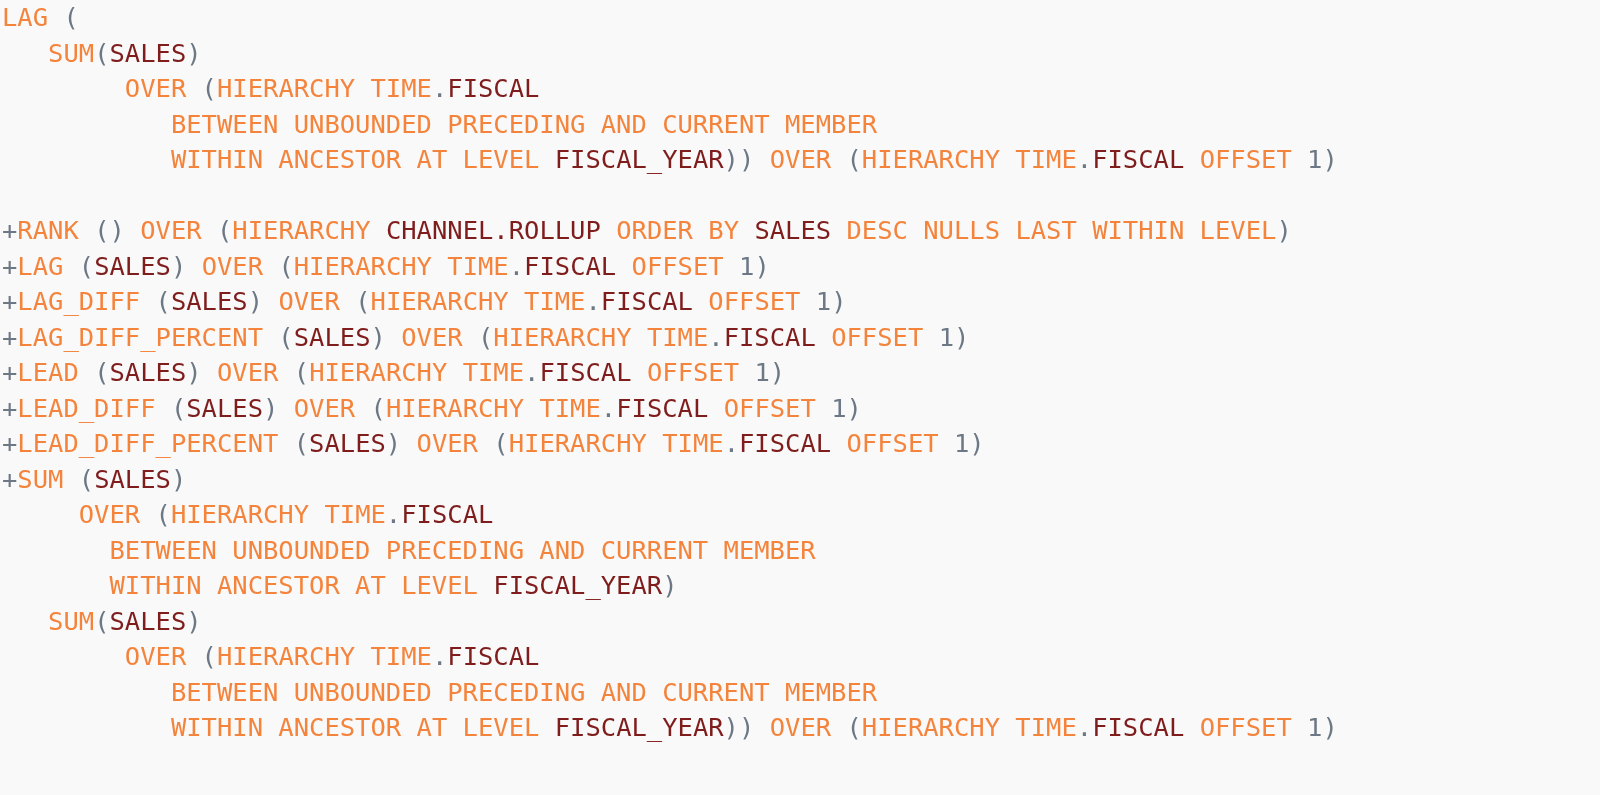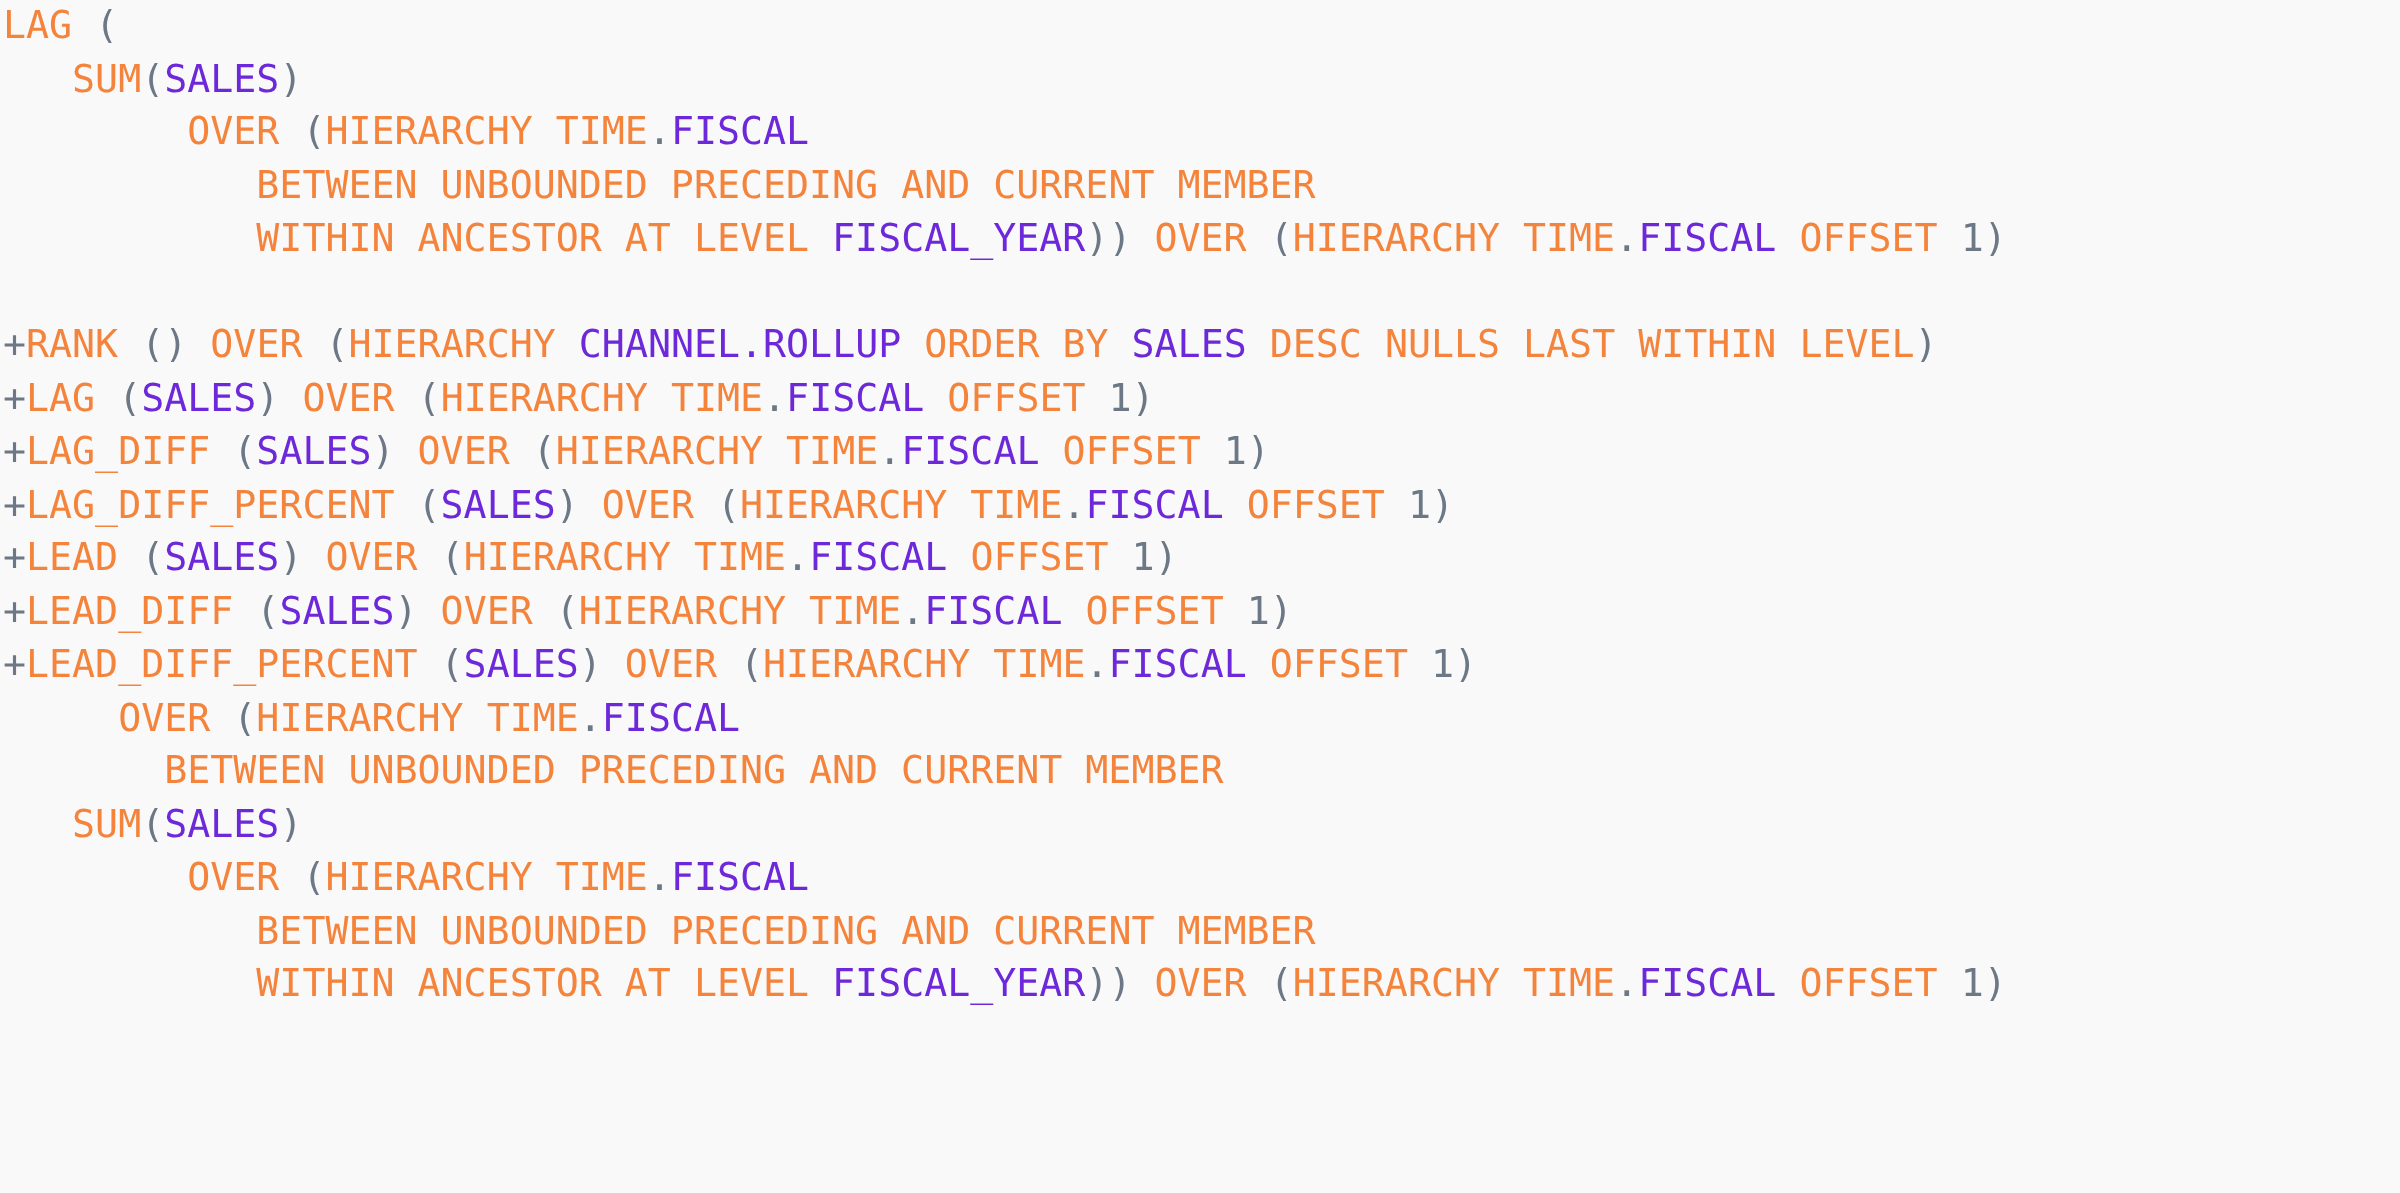--- a/index.html
+++ b/index.html
@@ -31,21 +31,21 @@
     height: 35.5px;
     white-space: pre;
     letter-spacing: 0px;
     margin: 0;
     padding: 0 0 0 2px;
   }
   .code-line:first-child {
     padding-top: 0;
   }
   .tok-kw   { color: #f4843c; }
-  .tok-id   { color: #6d28d9; }
+  .tok-id   { color: #7f1d1d; }
   .tok-pun  { color: #6c7885; }
   .tok-num  { color: #6c7885; }
   .tok-plus { color: #6c7885; }
   .tok-ws   { color: transparent; }
 </style>
 </head>
 <body>
 
 <div id="code-block">
     <div class="code-line"><span class="tok-kw">LAG</span><span class="tok-ws"> </span><span class="tok-pun">(</span></div>
@@ -54,19 +54,21 @@
     <div class="code-line"><span class="tok-ws">           </span><span class="tok-kw">BETWEEN UNBOUNDED PRECEDING AND CURRENT MEMBER</span></div>
     <div class="code-line"><span class="tok-ws">           </span><span class="tok-kw">WITHIN ANCESTOR AT LEVEL</span><span class="tok-ws"> </span><span class="tok-id">FISCAL_YEAR</span><span class="tok-pun">))</span><span class="tok-ws"> </span><span class="tok-kw">OVER</span><span class="tok-ws"> </span><span class="tok-pun">(</span><span class="tok-kw">HIERARCHY</span><span class="tok-ws"> </span><span class="tok-kw">TIME</span><span class="tok-pun">.</span><span class="tok-id">FISCAL</span><span class="tok-ws"> </span><span class="tok-kw">OFFSET</span><span class="tok-ws"> </span><span class="tok-num">1</span><span class="tok-pun">)</span></div>
     <div class="code-line">&nbsp;</div>
     <div class="code-line"><span class="tok-plus">+</span><span class="tok-kw">RANK</span><span class="tok-ws"> </span><span class="tok-pun">()</span><span class="tok-ws"> </span><span class="tok-kw">OVER</span><span class="tok-ws"> </span><span class="tok-pun">(</span><span class="tok-kw">HIERARCHY</span><span class="tok-ws"> </span><span class="tok-id">CHANNEL.ROLLUP</span><span class="tok-ws"> </span><span class="tok-kw">ORDER BY</span><span class="tok-ws"> </span><span class="tok-id">SALES</span><span class="tok-ws"> </span><span class="tok-kw">DESC NULLS LAST WITHIN LEVEL</span><span class="tok-pun">)</span></div>
     <div class="code-line"><span class="tok-plus">+</span><span class="tok-kw">LAG</span><span class="tok-ws"> </span><span class="tok-pun">(</span><span class="tok-id">SALES</span><span class="tok-pun">)</span><span class="tok-ws"> </span><span class="tok-kw">OVER</span><span class="tok-ws"> </span><span class="tok-pun">(</span><span class="tok-kw">HIERARCHY</span><span class="tok-ws"> </span><span class="tok-kw">TIME</span><span class="tok-pun">.</span><span class="tok-id">FISCAL</span><span class="tok-ws"> </span><span class="tok-kw">OFFSET</span><span class="tok-ws"> </span><span class="tok-num">1</span><span class="tok-pun">)</span></div>
     <div class="code-line"><span class="tok-plus">+</span><span class="tok-kw">LAG_DIFF</span><span class="tok-ws"> </span><span class="tok-pun">(</span><span class="tok-id">SALES</span><span class="tok-pun">)</span><span class="tok-ws"> </span><span class="tok-kw">OVER</span><span class="tok-ws"> </span><span class="tok-pun">(</span><span class="tok-kw">HIERARCHY</span><span class="tok-ws"> </span><span class="tok-kw">TIME</span><span class="tok-pun">.</span><span class="tok-id">FISCAL</span><span class="tok-ws"> </span><span class="tok-kw">OFFSET</span><span class="tok-ws"> </span><span class="tok-num">1</span><span class="tok-pun">)</span></div>
     <div class="code-line"><span class="tok-plus">+</span><span class="tok-kw">LAG_DIFF_PERCENT</span><span class="tok-ws"> </span><span class="tok-pun">(</span><span class="tok-id">SALES</span><span class="tok-pun">)</span><span class="tok-ws"> </span><span class="tok-kw">OVER</span><span class="tok-ws"> </span><span class="tok-pun">(</span><span class="tok-kw">HIERARCHY</span><span class="tok-ws"> </span><span class="tok-kw">TIME</span><span class="tok-pun">.</span><span class="tok-id">FISCAL</span><span class="tok-ws"> </span><span class="tok-kw">OFFSET</span><span class="tok-ws"> </span><span class="tok-num">1</span><span class="tok-pun">)</span></div>
     <div class="code-line"><span class="tok-plus">+</span><span class="tok-kw">LEAD</span><span class="tok-ws"> </span><span class="tok-pun">(</span><span class="tok-id">SALES</span><span class="tok-pun">)</span><span class="tok-ws"> </span><span class="tok-kw">OVER</span><span class="tok-ws"> </span><span class="tok-pun">(</span><span class="tok-kw">HIERARCHY</span><span class="tok-ws"> </span><span class="tok-kw">TIME</span><span class="tok-pun">.</span><span class="tok-id">FISCAL</span><span class="tok-ws"> </span><span class="tok-kw">OFFSET</span><span class="tok-ws"> </span><span class="tok-num">1</span><span class="tok-pun">)</span></div>
     <div class="code-line"><span class="tok-plus">+</span><span class="tok-kw">LEAD_DIFF</span><span class="tok-ws"> </span><span class="tok-pun">(</span><span class="tok-id">SALES</span><span class="tok-pun">)</span><span class="tok-ws"> </span><span class="tok-kw">OVER</span><span class="tok-ws"> </span><span class="tok-pun">(</span><span class="tok-kw">HIERARCHY</span><span class="tok-ws"> </span><span class="tok-kw">TIME</span><span class="tok-pun">.</span><span class="tok-id">FISCAL</span><span class="tok-ws"> </span><span class="tok-kw">OFFSET</span><span class="tok-ws"> </span><span class="tok-num">1</span><span class="tok-pun">)</span></div>
     <div class="code-line"><span class="tok-plus">+</span><span class="tok-kw">LEAD_DIFF_PERCENT</span><span class="tok-ws"> </span><span class="tok-pun">(</span><span class="tok-id">SALES</span><span class="tok-pun">)</span><span class="tok-ws"> </span><span class="tok-kw">OVER</span><span class="tok-ws"> </span><span class="tok-pun">(</span><span class="tok-kw">HIERARCHY</span><span class="tok-ws"> </span><span class="tok-kw">TIME</span><span class="tok-pun">.</span><span class="tok-id">FISCAL</span><span class="tok-ws"> </span><span class="tok-kw">OFFSET</span><span class="tok-ws"> </span><span class="tok-num">1</span><span class="tok-pun">)</span></div>
+    <div class="code-line"><span class="tok-plus">+</span><span class="tok-kw">SUM</span><span class="tok-ws"> </span><span class="tok-pun">(</span><span class="tok-id">SALES</span><span class="tok-pun">)</span></div>
     <div class="code-line"><span class="tok-ws">     </span><span class="tok-kw">OVER</span><span class="tok-ws"> </span><span class="tok-pun">(</span><span class="tok-kw">HIERARCHY</span><span class="tok-ws"> </span><span class="tok-kw">TIME</span><span class="tok-pun">.</span><span class="tok-id">FISCAL</span></div>
     <div class="code-line"><span class="tok-ws">       </span><span class="tok-kw">BETWEEN UNBOUNDED PRECEDING AND CURRENT MEMBER</span></div>
+    <div class="code-line"><span class="tok-ws">       </span><span class="tok-kw">WITHIN ANCESTOR AT LEVEL</span><span class="tok-ws"> </span><span class="tok-id">FISCAL_YEAR</span><span class="tok-pun">)</span></div>
     <div class="code-line"><span class="tok-ws">   </span><span class="tok-kw">SUM</span><span class="tok-pun">(</span><span class="tok-id">SALES</span><span class="tok-pun">)</span></div>
     <div class="code-line"><span class="tok-ws">        </span><span class="tok-kw">OVER</span><span class="tok-ws"> </span><span class="tok-pun">(</span><span class="tok-kw">HIERARCHY</span><span class="tok-ws"> </span><span class="tok-kw">TIME</span><span class="tok-pun">.</span><span class="tok-id">FISCAL</span></div>
     <div class="code-line"><span class="tok-ws">           </span><span class="tok-kw">BETWEEN UNBOUNDED PRECEDING AND CURRENT MEMBER</span></div>
     <div class="code-line"><span class="tok-ws">           </span><span class="tok-kw">WITHIN ANCESTOR AT LEVEL</span><span class="tok-ws"> </span><span class="tok-id">FISCAL_YEAR</span><span class="tok-pun">))</span><span class="tok-ws"> </span><span class="tok-kw">OVER</span><span class="tok-ws"> </span><span class="tok-pun">(</span><span class="tok-kw">HIERARCHY</span><span class="tok-ws"> </span><span class="tok-kw">TIME</span><span class="tok-pun">.</span><span class="tok-id">FISCAL</span><span class="tok-ws"> </span><span class="tok-kw">OFFSET</span><span class="tok-ws"> </span><span class="tok-num">1</span><span class="tok-pun">)</span></div>
   </div>
 
 </body></html>

